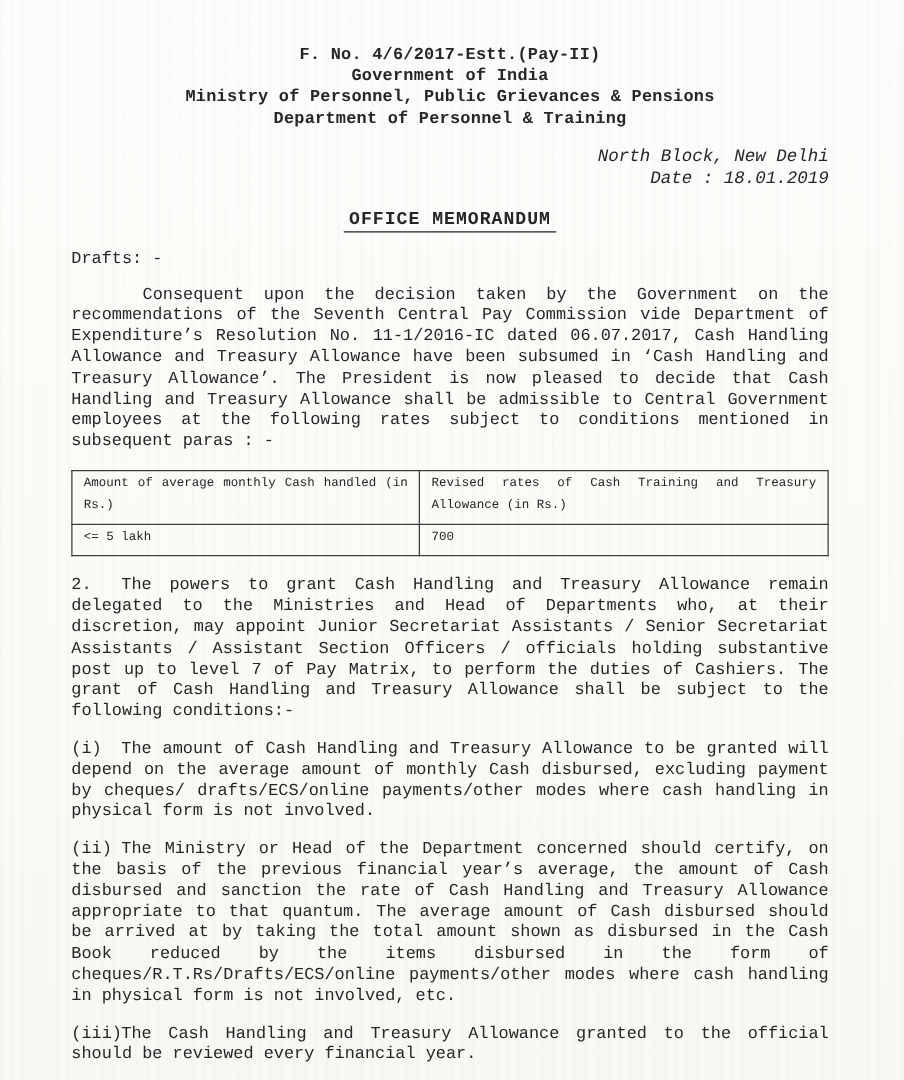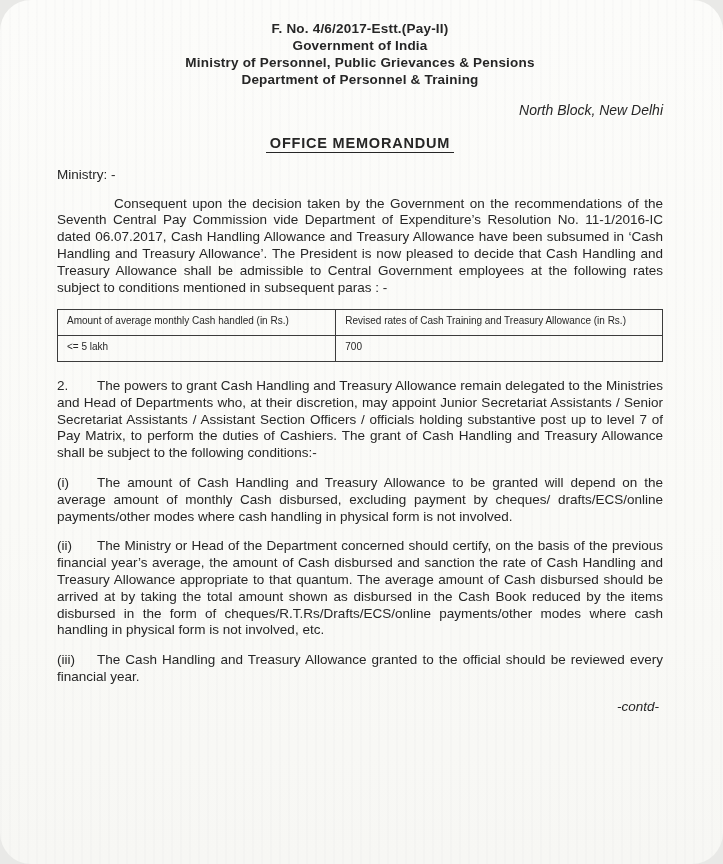--- a/index.html
+++ b/index.html
@@ -4,27 +4,26 @@
 <style>
   html,body{margin:0;padding:0;background:#e9e9e7;}
   .page{
     position:relative;
     width:723px;height:864px;
     margin:0 auto;
     box-sizing:border-box;
     background:
       repeating-linear-gradient(90deg, rgba(120,120,140,0.025) 0 2px, rgba(0,0,0,0) 2px 9px),
       linear-gradient(180deg,#fcfcfa 0%, #fafaf7 60%, #f7f7f4 100%);
-    font-family:Liberation Sans, sans-serif;
+    font-family:Liberation Mono, monospace;
     color:#262626;
-    padding:20px 60px 8px 57px;
+    padding:36px 60px 8px 57px;
     overflow:hidden;
     font-size:13.5px;
     line-height:16.8px;
-    border-radius:31px;
   }
   .center{text-align:center;}
   .letterhead{line-height:17px;font-weight:bold;letter-spacing:0.2px;}
   .place-date{
     text-align:right;
     font-style:italic;
     margin-top:14px;
     line-height:17px;
     font-size:14px;
   }
@@ -86,28 +85,29 @@
 
   <div class="letterhead center">
     <div>F. No. 4/6/2017-Estt.(Pay-II)</div>
     <div>Government of India</div>
     <div>Ministry of Personnel, Public Grievances &amp; Pensions</div>
     <div>Department of Personnel &amp; Training</div>
   </div>
 
   <div class="place-date">
     <div>North Block, New Delhi</div>
+    <div>Date : 18.01.2019</div>
   </div>
 
   <div class="memo-heading">
     <span>OFFICE MEMORANDUM</span>
   </div>
 
   <div class="subject">
-    <div class="lbl">Ministry: -</div>
+    <div class="lbl">Drafts: -</div>
   </div>
 
   <p class="body-para indent">Consequent upon the decision taken by the Government on the recommendations of the Seventh Central Pay Commission vide Department of Expenditure’s Resolution No. 11-1/2016-IC dated 06.07.2017, Cash Handling Allowance and Treasury Allowance have been subsumed in ‘Cash Handling and Treasury Allowance’.  The President is now pleased to decide that Cash Handling and Treasury Allowance shall be admissible to Central Government employees at the following rates subject to conditions mentioned in subsequent paras : -</p>
 
   <table class="rates">
     <tbody>
         <tr>
       <th class="hdr col1">Amount of average monthly Cash handled (in Rs.)</th>
       <th class="hdr col2">Revised rates of Cash Training and Treasury Allowance (in Rs.)</th>
     </tr>

